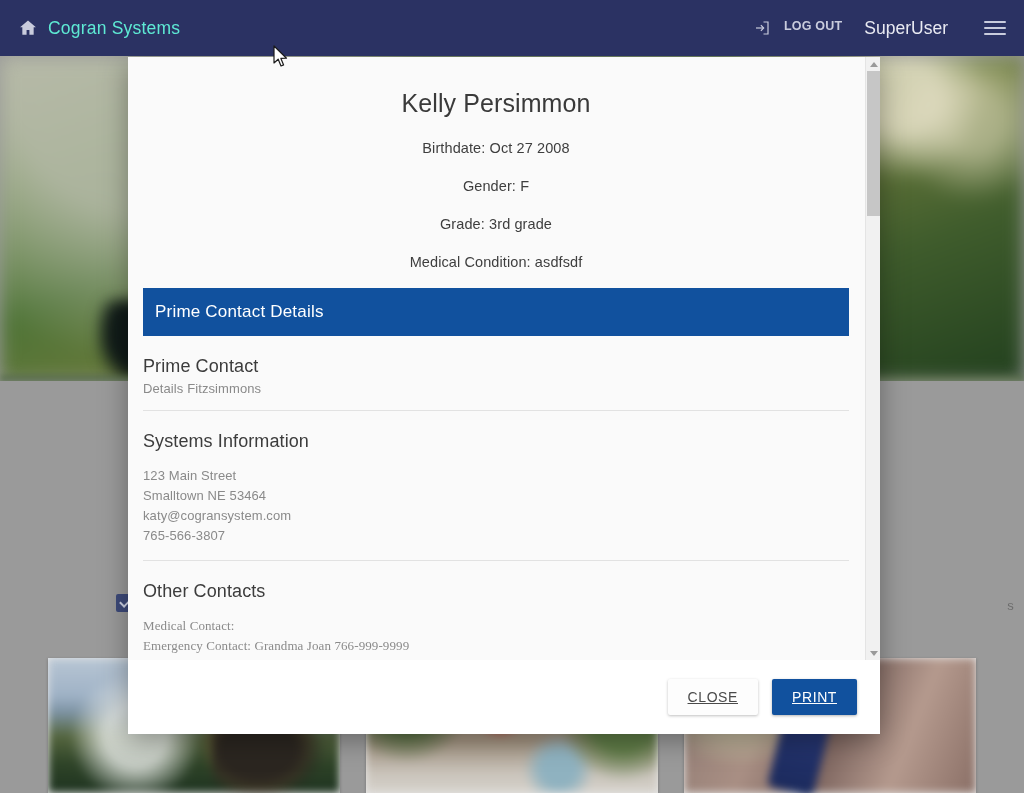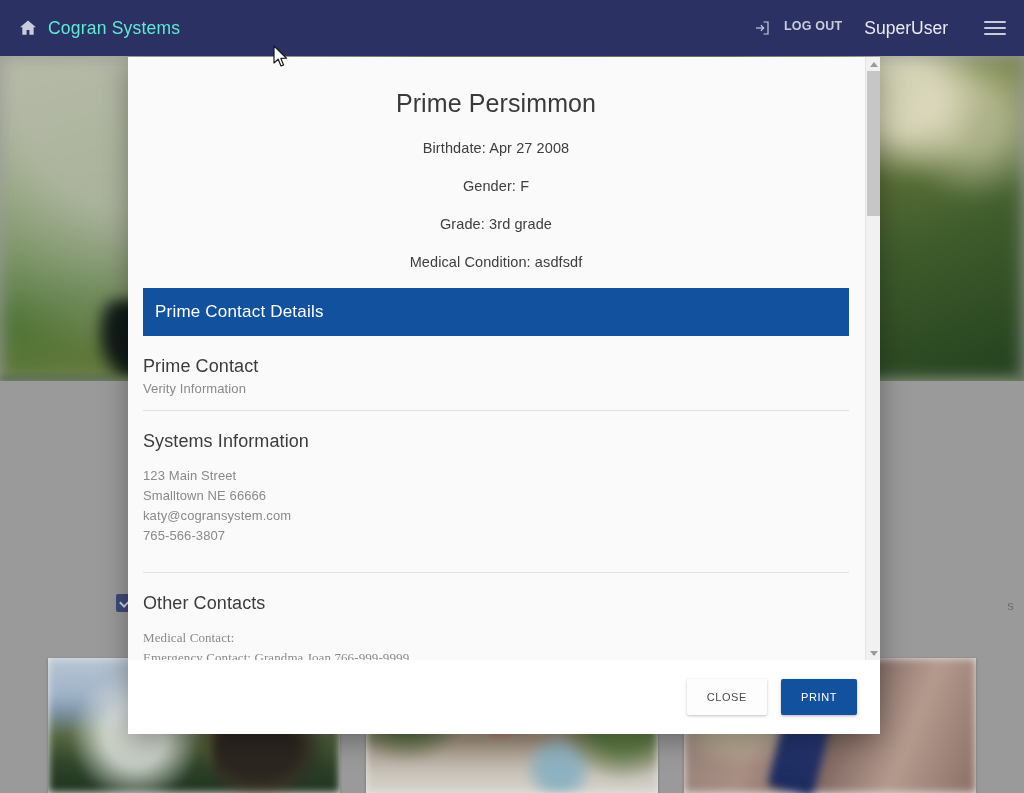--- a/index.html
+++ b/index.html
@@ -148,21 +148,21 @@
     margin: 0 15px; height: 48px; background: #11519e;
     display: flex; align-items: center; padding-left: 12px;
   }
   .section-bar-title { color: #ffffff; font-size: 17px; font-weight: 500; letter-spacing: .2px; }
 
   .section-block { margin: 0 15px; padding: 20px 0 14px; }
   .block-title { font-size: 18px; color: #3c3c3c; margin: 0 0 4px; letter-spacing: .1px; }
   .block-sub { font-size: 13px; color: #8a8a8a; margin: 0; letter-spacing: .1px; }
   .divider { margin: 0 15px; height: 1px; background: #e2e2e2; }
 
-  .contact-list { margin: 14px 0 12px; padding: 0; list-style: none; }
+  .contact-list { margin: 14px 0 0; padding: 0; list-style: none; }
   .contact-list li { font-size: 13px; color: #8a8a8a; line-height: 20px; letter-spacing: .1px; }
   .other-list { margin: 14px 0 0; padding: 0; list-style: none; }
   .other-list li { font-size: 13px; color: #8a8a8a; line-height: 20px; letter-spacing: .1px; font-family: Liberation Serif, serif; }
 
   
   .scrollbar {
     position: absolute; right: 0; top: 0; width: 15px; height: 100%;
     background: #f1f1f1; border-left: 1px solid #e4e4e4;
   }
   .sb-arrow {
@@ -183,23 +183,23 @@
     background: #c6c6c6; cursor: pointer;
   }
 
   .modal-footer {
     flex: 0 0 auto; height: 74px; background: #ffffff;
     display: flex; align-items: center; justify-content: flex-end;
     gap: 14px; padding: 0 23px 0 0;
   }
   .btn {
     font-family: "Liberation Sans", sans-serif;
-    font-size: 11px; font-weight: 500; letter-spacing: .6px;
+    font-size: 14px; font-weight: 500; letter-spacing: .6px;
     border: none; cursor: pointer; border-radius: 2px;
-    padding: 0 20px; height: 36px; line-height: 36px;
+    padding: 0 20px; height: 36px; line-height: 36px; text-decoration: underline;
   }
   .btn-close {
     background: #fdfdfd; color: #4a4a4a;
     box-shadow: 0 1px 3px rgba(0,0,0,.25);
   }
   .btn-print {
     background: #11519e; color: #ffffff;
     box-shadow: 0 1px 3px rgba(0,0,0,.3);
   }
 
@@ -255,42 +255,42 @@
       </div>
     </div>
   </div>
 
   <div class="modal">
 
     <div class="modal-scrollarea">
       <div class="modal-inner scroll-pad">
 
         <div class="person-header">
-          <h1 class="person-name">Prime Persimmon</h1>
-          <p class="person-line">Birthdate: Apr 27 2008</p>
+          <h1 class="person-name">Kelly Persimmon</h1>
+          <p class="person-line">Birthdate: Oct 27 2008</p>
           <p class="person-line">Gender: F</p>
           <p class="person-line">Grade: 3rd grade</p>
           <p class="person-line">Medical Condition: asdfsdf</p>
         </div>
 
         <div class="section-bar">
           <span class="section-bar-title">Prime Contact Details</span>
         </div>
 
         <div class="section-block">
           <p class="block-title">Prime Contact</p>
-          <p class="block-sub">Verity Information</p>
+          <p class="block-sub">Details Fitzsimmons</p>
         </div>
         <div class="divider"></div>
 
         <div class="section-block">
           <p class="block-title">Systems Information</p>
           <ul class="contact-list">
             <li>123 Main Street</li>
-            <li>Smalltown NE 66666</li>
+            <li>Smalltown NE 53464</li>
             <li>katy@cogransystem.com</li>
             <li>765-566-3807</li>
           </ul>
         </div>
         <div class="divider"></div>
 
         <div class="section-block">
           <p class="block-title">Other Contacts</p>
           <ul class="other-list">
             <li>Medical Contact:</li>

